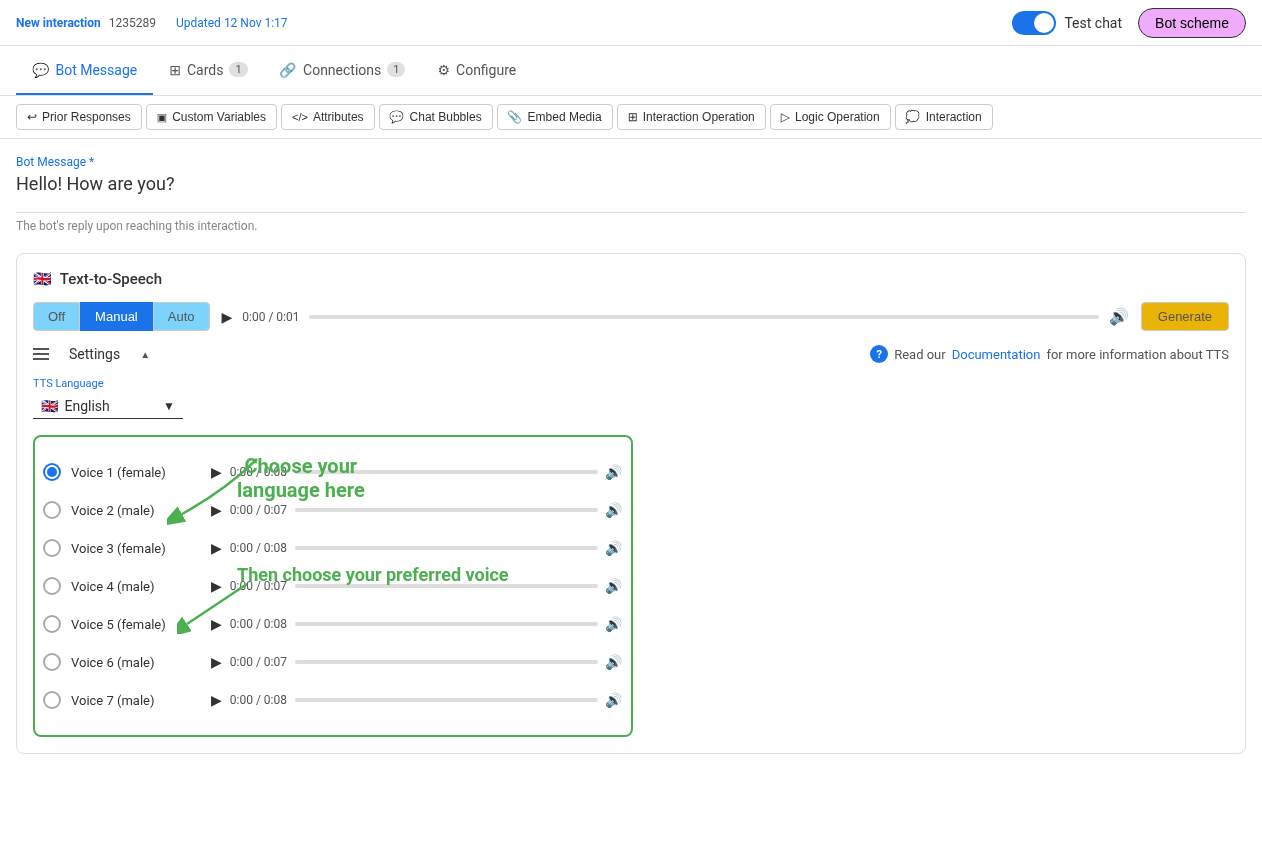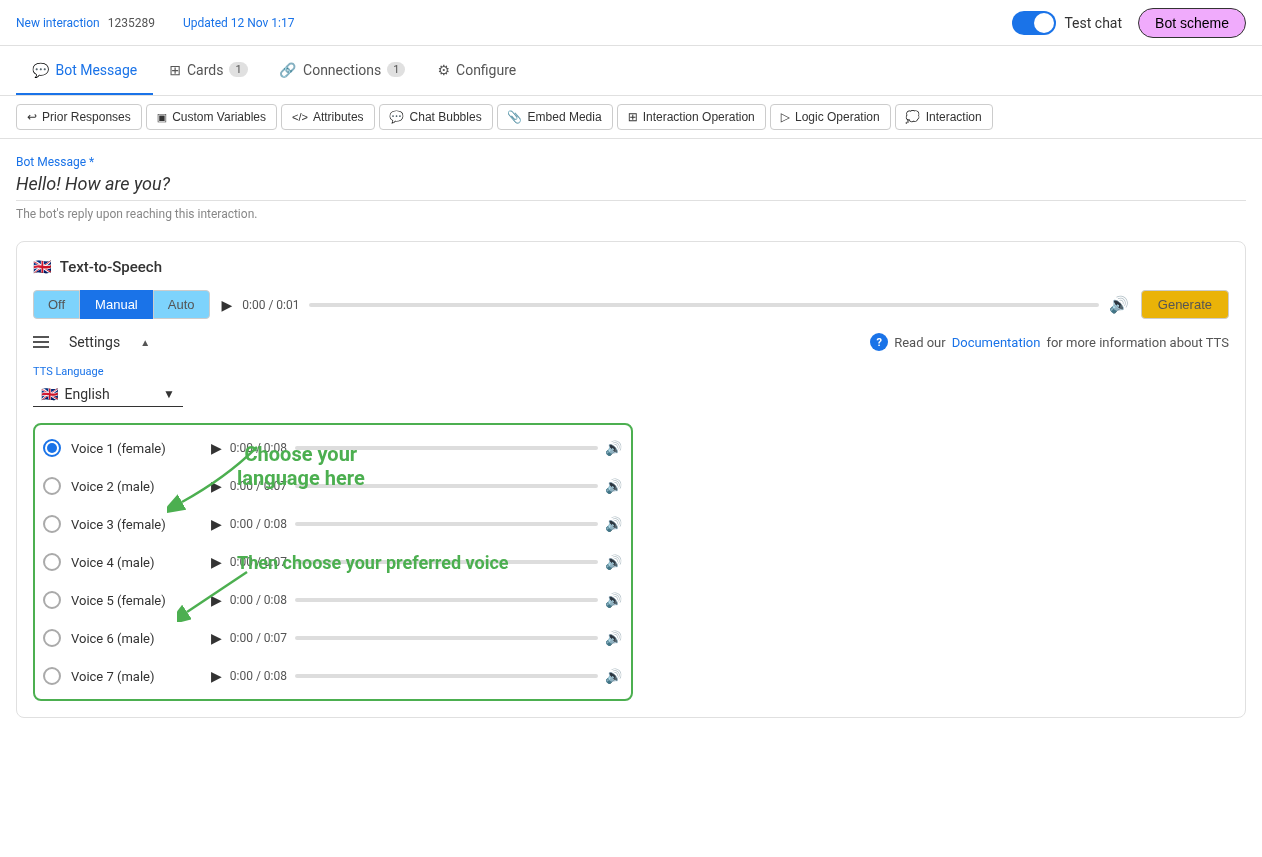--- a/index.html
+++ b/index.html
@@ -4,23 +4,23 @@
   <style>
     * { box-sizing: border-box; margin: 0; padding: 0; }
     body { font-family: -apple-system, BlinkMacSystemFont, 'Segoe UI', Roboto, sans-serif; font-size: 14px; color: #333; background: #fff; }
 
     
     .top-bar {
       display: flex; align-items: center; padding: 0 16px;
       border-bottom: 1px solid #e0e0e0; height: 46px; background: #fff;
     }
     .top-bar-left { display: flex; align-items: center; gap: 8px; }
-    .top-bar-badge { color: #1a73e8; font-size: 12px; font-weight: 400; }
+    .top-bar-badge { color: #1a73e8; font-size: 12px; font-weight: 700; }
     .top-bar-id { font-size: 12px; color: #555; }
-    .top-bar-updated { font-size: 12px; color: #1a73e8; margin-left: 20px; }
+    .top-bar-updated { font-size: 12px; color: #1a73e8; margin-left: 12px; }
     .top-bar-right { margin-left: auto; display: flex; align-items: center; gap: 16px; }
     .toggle-container { display: flex; align-items: center; gap: 8px; }
     .toggle-switch {
       position: relative; width: 44px; height: 24px; background: #1a73e8;
       border-radius: 12px; cursor: pointer;
     }
     .toggle-switch::after {
       content: ''; position: absolute; width: 20px; height: 20px;
       background: #fff; border-radius: 50%; top: 2px; right: 2px;
     }
@@ -51,21 +51,21 @@
     .toolbar-btn {
       display: flex; align-items: center; gap: 5px; padding: 5px 10px;
       border: 1px solid #ccc; border-radius: 4px; background: #fff;
       font-size: 12px; cursor: pointer; white-space: nowrap; color: #333;
     }
 
     
     .main-content { padding: 16px; }
 
     .field-label { font-size: 12px; color: #1a73e8; margin-bottom: 4px; }
-    .field-value { font-size: 18px; color: #333; font-weight: 400; margin-bottom: 6px; font-style: italic; }
+    .field-value { font-size: 18px; color: #333; font-weight: 400; margin-bottom: 18px; }
     .field-hint { font-size: 12px; color: #888; border-top: 1px solid #e0e0e0; padding-top: 6px; }
 
     
     .tts-section { margin-top: 20px; border: 1px solid #e0e0e0; border-radius: 8px; padding: 16px; }
     .tts-header { display: flex; align-items: center; gap: 8px; font-size: 15px; font-weight: 500; margin-bottom: 14px; }
 
     
     .mode-buttons { display: flex; align-items: center; gap: 0; margin-bottom: 0; }
     .mode-btn {
       padding: 6px 14px; border: 1px solid #ccc; background: #7dd3fc;
@@ -294,21 +294,21 @@
 
     <svg style="position:absolute; top:320px; left:160px; width:80px; height:60px; pointer-events:none;">
       <defs>
         <marker id="arrowhead2" markerWidth="10" markerHeight="7" refX="0" refY="3.5" orient="auto">
           <polygon points="0 0, 10 3.5, 0 7" fill="#4caf50"></polygon>
         </marker>
       </defs>
       <path d="M 70 10 Q 40 30 10 50" stroke="#4caf50" stroke-width="2.5" fill="none" marker-end="url(#arrowhead2)"></path>
     </svg>
 
-    <div class="voice-list" style="border: 2px solid #4caf50; border-radius: 8px; padding: 4px 0; max-width: 600px;">
+    <div class="voice-list" style="border: 2px solid #4caf50; border-radius: 8px; padding: 16px 0; max-width: 600px;">
 
       <div class="voice-item selected" style="border: none;">
         <div class="voice-radio checked"></div>
         <span class="voice-name">Voice 1 (female)</span>
         <div class="voice-player">
           <button class="play-btn">▶</button>
           <span class="audio-time">0:00 / 0:08</span>
           <div class="voice-audio-track"></div>
           <span class="volume-icon" style="font-size:14px">🔊</span>
         </div>

